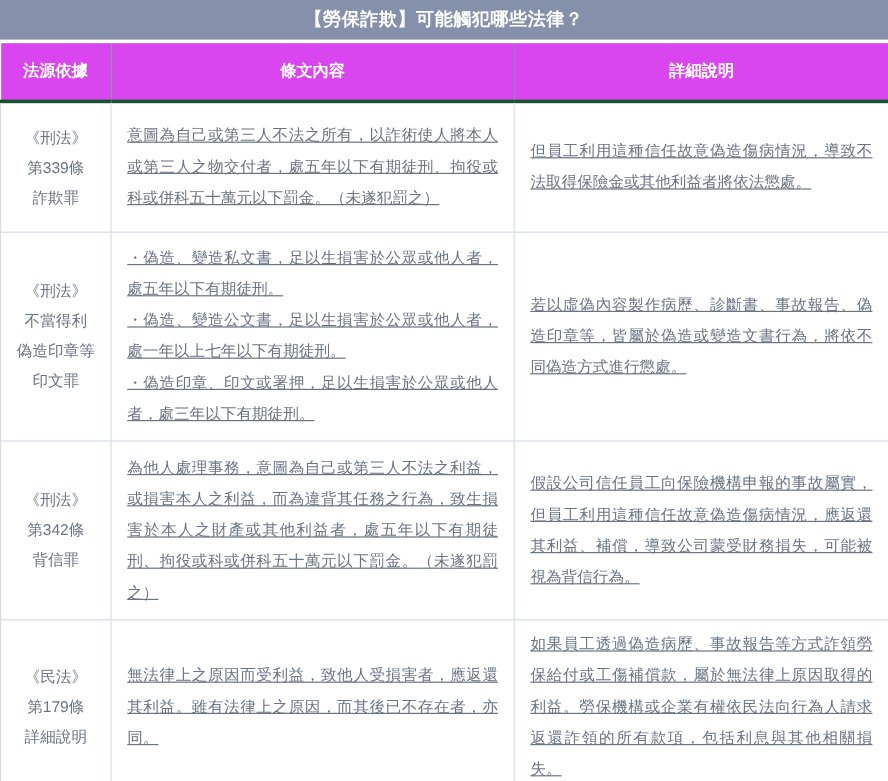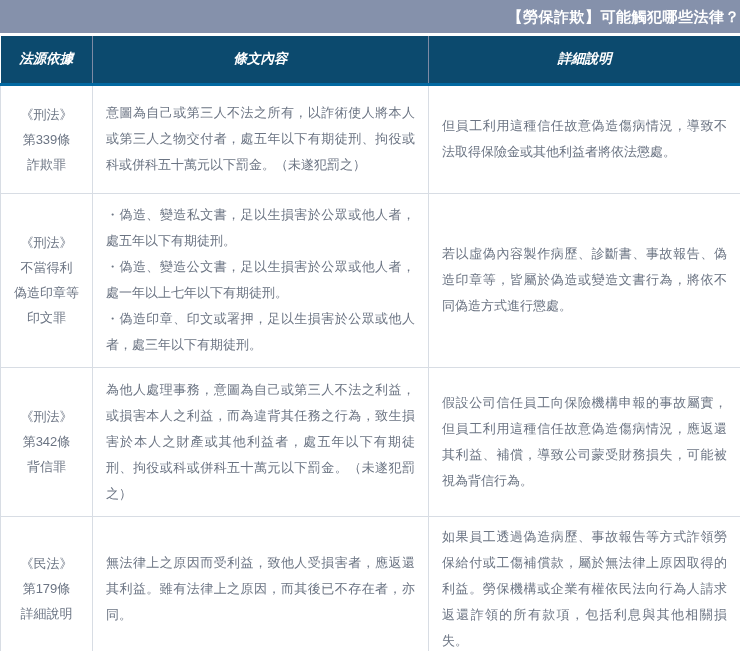--- a/index.html
+++ b/index.html
@@ -14,66 +14,65 @@
     position: relative;
   }
 
   .title-bar {
     height: 33px;
     background: #8591ab;
     color: #ffffff;
     font-weight: bold;
     font-size: 15px;
     line-height: 33px;
-    text-align: right;
+    text-align: center;
     letter-spacing: 0.5px;
   }
 
   table.law-table {
     width: 740px;
     border-collapse: collapse;
     table-layout: fixed;
     margin-top: 3px;
   }
   col.c1 { width: 92px; }
   col.c2 { width: 336px; }
   col.c3 { width: 312px; }
 
   th {
-    background: #0c4a6e;
+    background: #d946ef;
     color: #ffffff;
     font-size: 13.5px;
     font-weight: bold;
     height: 48px;
     text-align: center;
     vertical-align: middle;
     border-left: 1px solid #7e8aa4;
-    border-bottom: 3px solid #0369a1;
+    border-bottom: 3px solid #14532d;
     padding: 0;
-    font-style: italic;
   }
   th:first-child { border-left: none; }
 
   td {
     background: #ffffff;
     border: 1px solid #d8dde4;
     color: #6b7483;
     font-size: 13px;
     line-height: 26px;
     vertical-align: middle;
   }
   tr.r1 { height: 95px; }
   tr.r2 { height: 174px; }
   tr.r3 { height: 149px; }
   tr.r4 { height: 145px; }
 
   td.src { text-align: center; padding: 16px 2px; }
   td.src div { line-height: 25px; }
 
-  td.content, td.expl { padding: 6px 13px; text-align: justify; }
+  td.content, td.expl { padding: 6px 13px; text-align: justify; text-decoration: underline; }
   td.content p { margin: 0; }
 
   .bottom-strip {
     height: 4px;
     background: #dce1e9;
     width: 740px;
   }
 </style>
 </head>
 <body>

